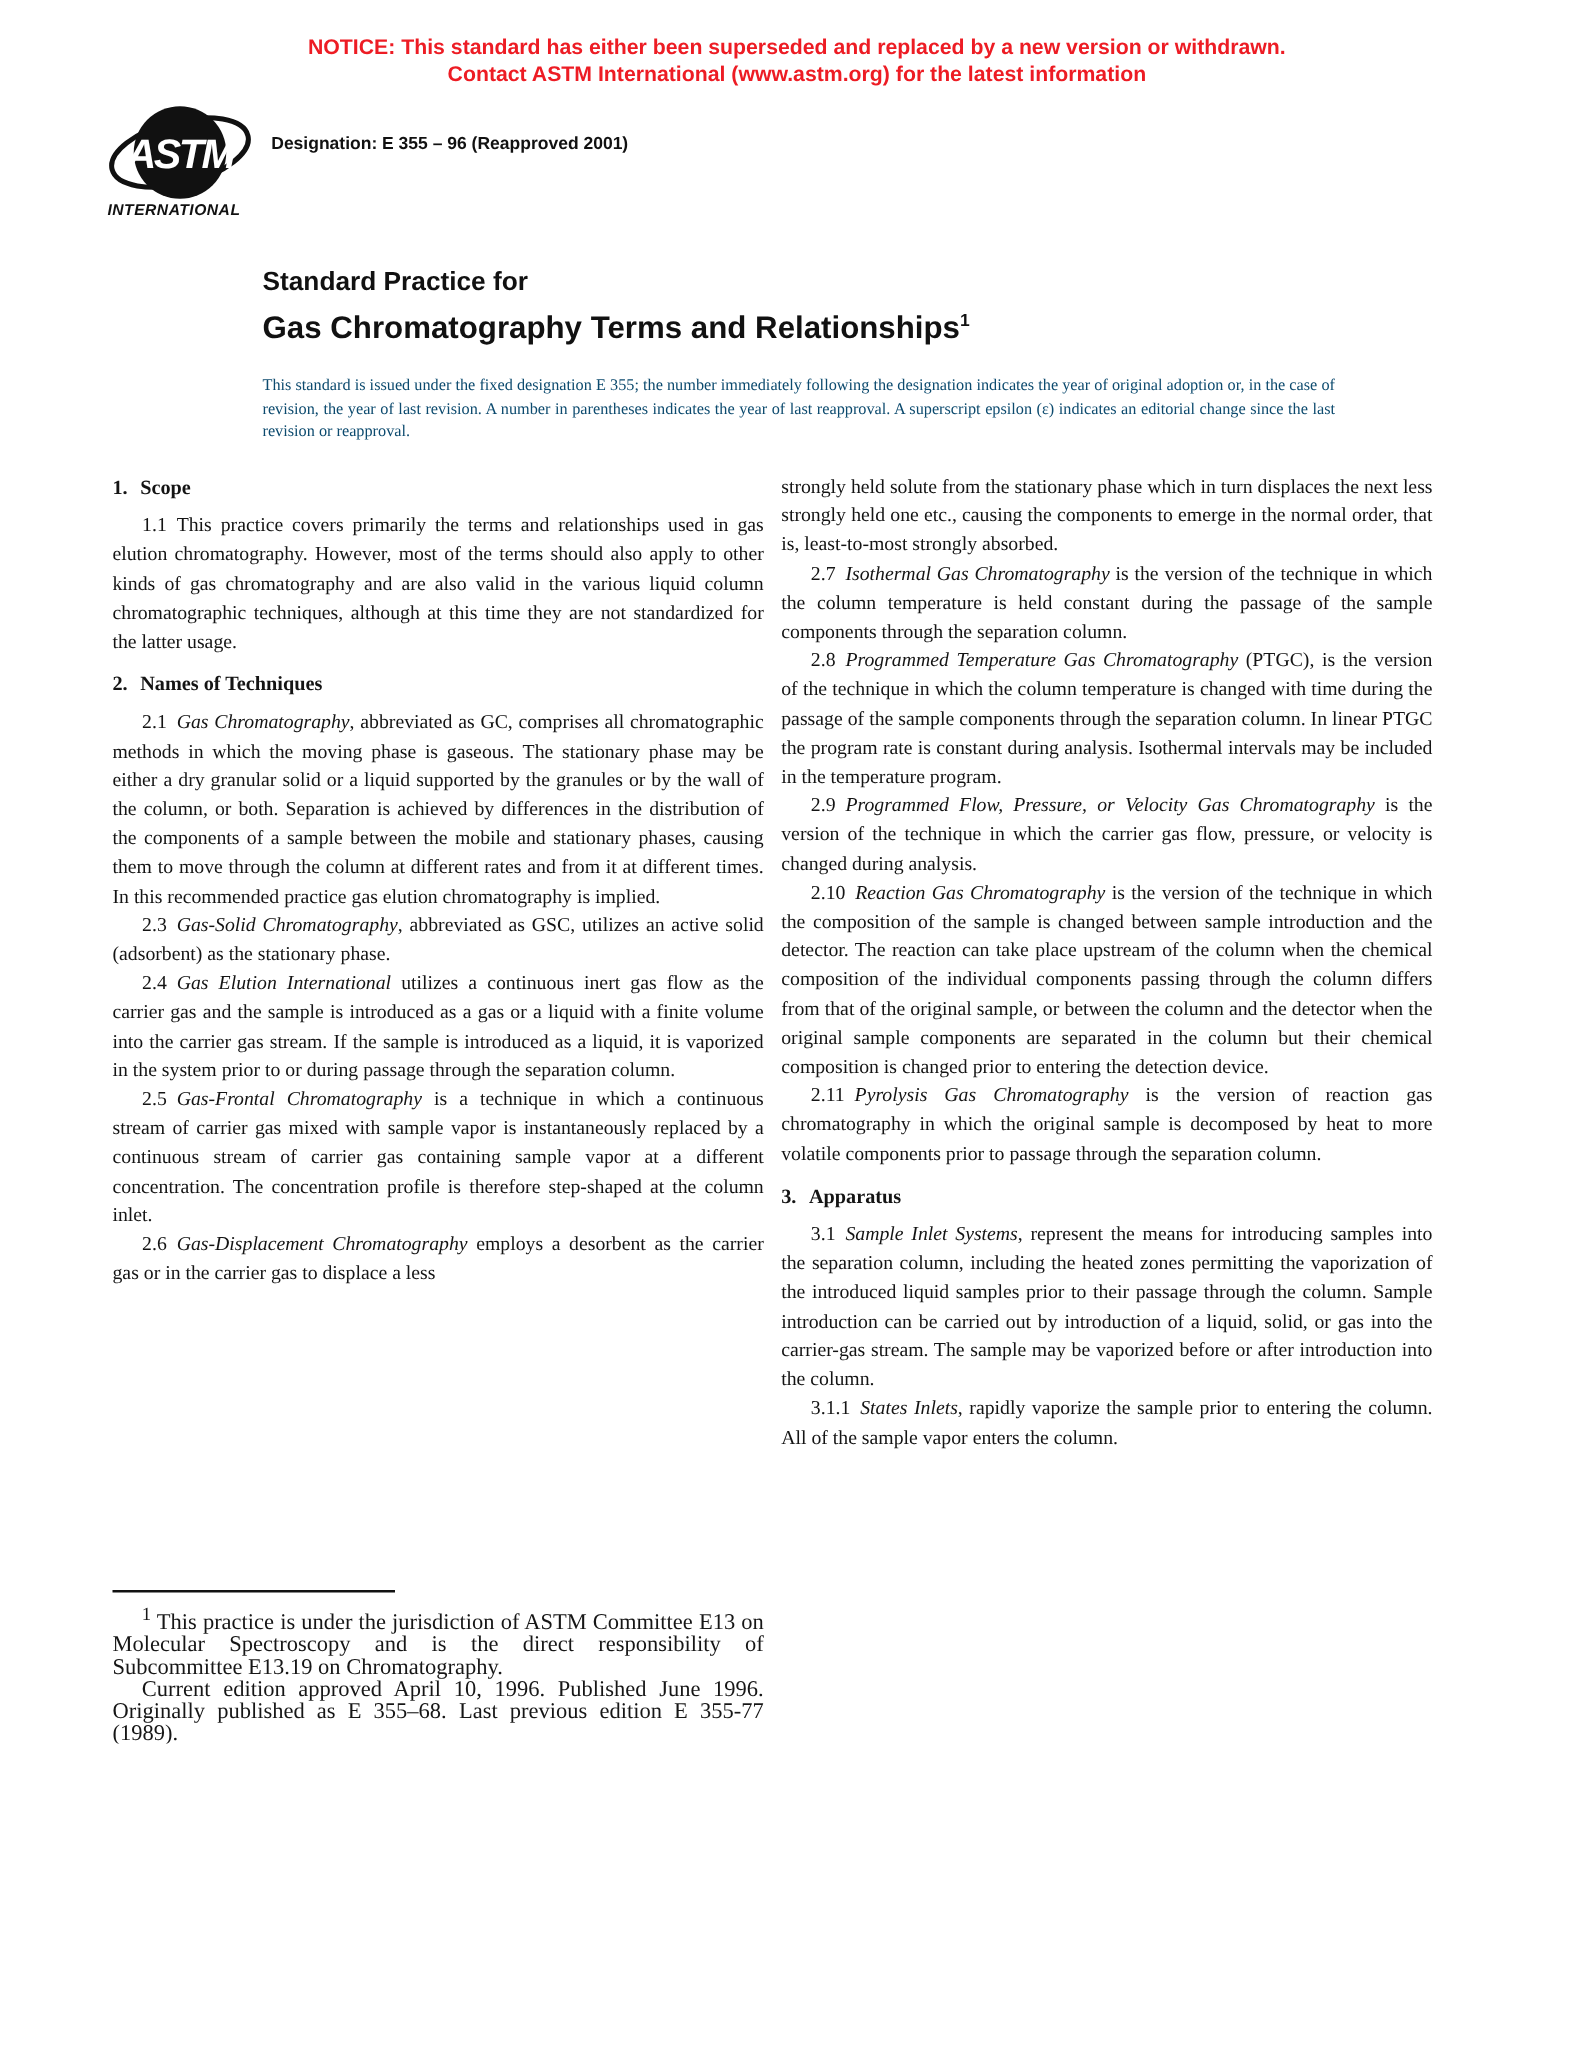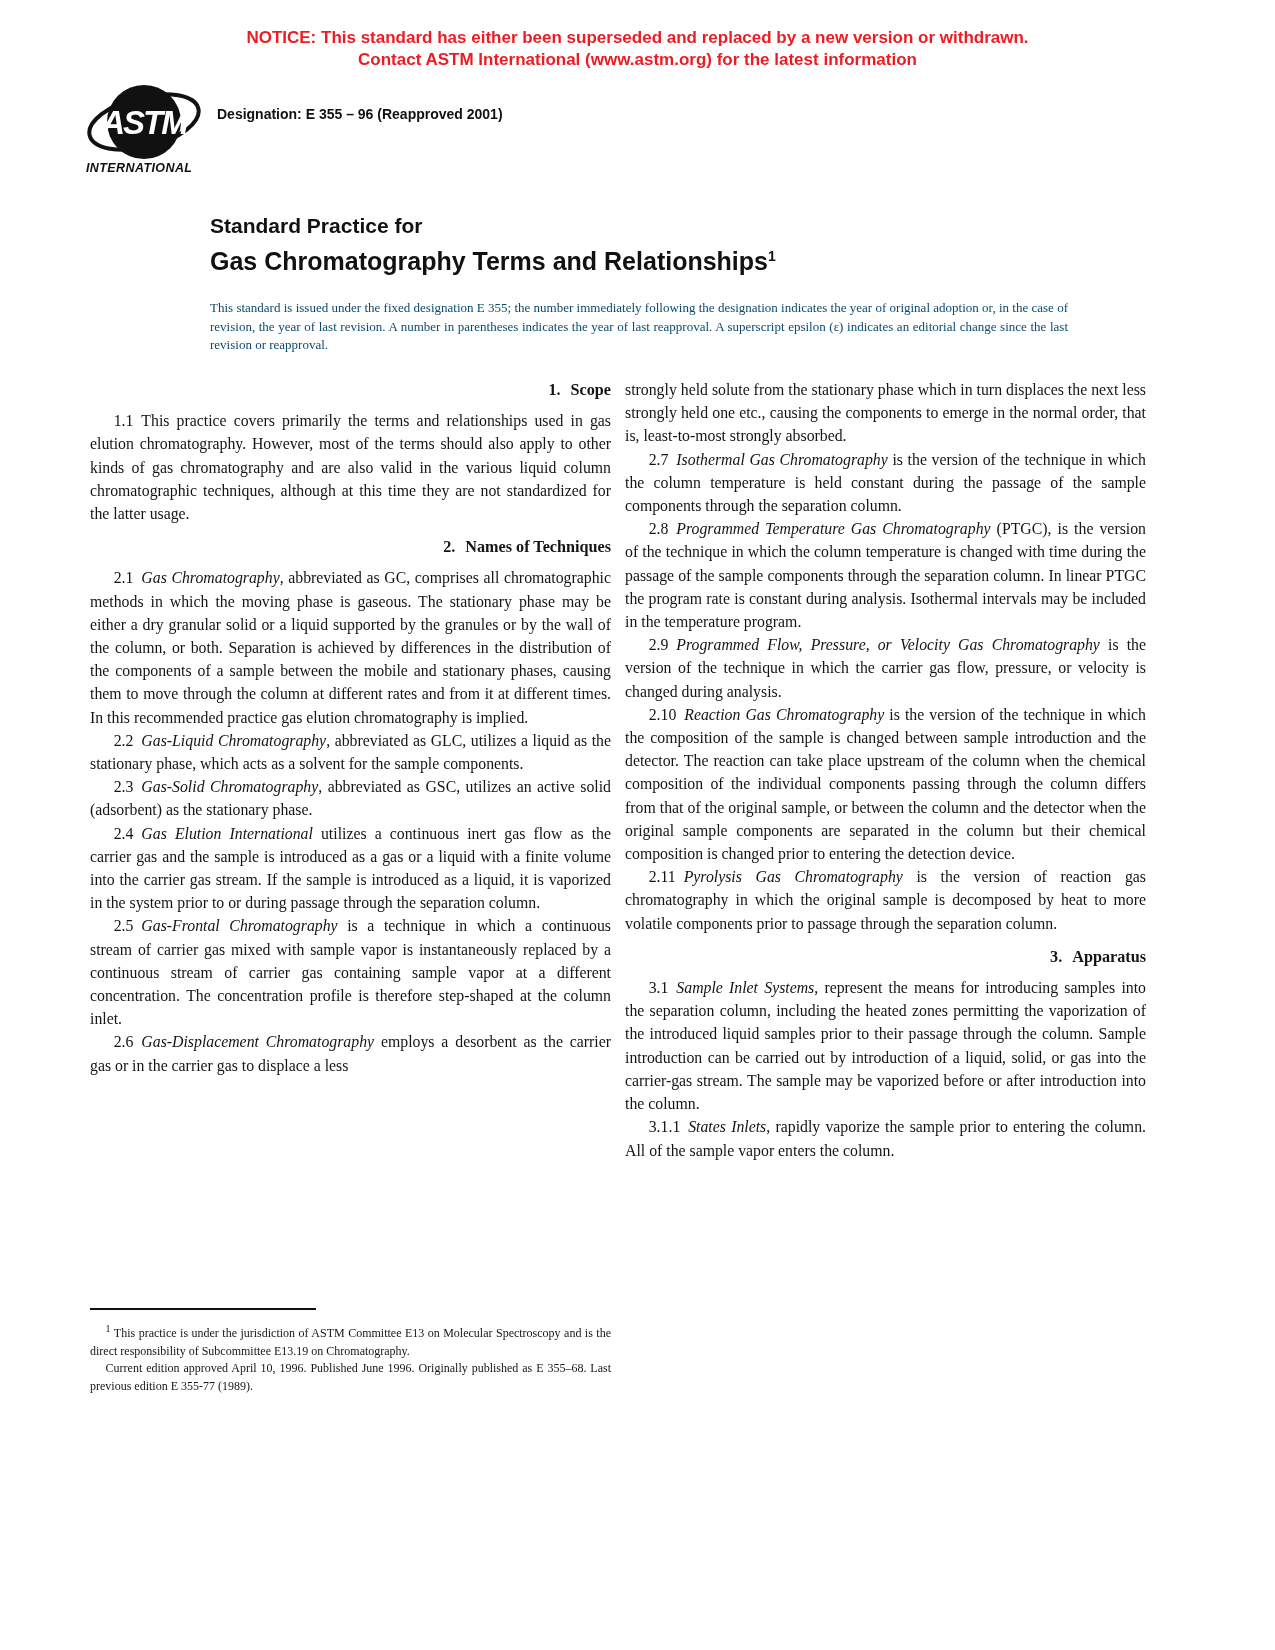--- a/index.html
+++ b/index.html
@@ -24,28 +24,28 @@
   .title-l2{font-size:25px;line-height:32px;}
   .title-l2 sup{font-size:14px;}
 
   .preamble{position:absolute;left:210px;top:299px;width:858px;
             font-size:13px;line-height:18.6px;text-align:justify;color:#0c4a6e;}
 
   .body-cols{position:absolute;left:90px;top:378px;width:1056px;display:flex;gap:14px;
              font-size:15.8px;line-height:23.2px;text-align:justify;color:#141414;}
   .col{width:521px;}
   .col-left{display:flex;flex-direction:column;height:1018px;}
-  .sec-heading{font-size:16.2px;font-weight:bold;margin:11px 0 7px 0;text-align:right;}
+  .sec-heading{font-size:16.2px;font-weight:bold;margin:11px 0 7px 0;text-align:left;}
   .sec-heading .h-num{margin-right:10px;}
   .sec-heading:first-child{margin-top:1px;}
   .para{margin:0;text-indent:1.5em;}
   .para.cont{text-indent:0;}
   .term{font-style:italic;}
 
-  .footnote{margin-top:auto;font-size:12px;line-height:17.8px;text-align:justify;color:#161616;}
+  .footnote{margin-top:auto;font-size:18px;line-height:17.8px;text-align:justify;color:#161616;}
   .fn-rule{width:226px;height:2px;background:#111;margin:0 0 10px 0;}
   .fn-p{margin:0;text-indent:1.3em;}
 
   .footer-copyright{position:absolute;left:88px;top:1496px;
                     font-family:"Liberation Sans",sans-serif;font-size:11.5px;color:#222;}
   .page-num{position:absolute;top:1575px;left:0;width:100%;text-align:center;
             font-size:14.5px;color:#111;}
 </style>
 </head>
 <body>
@@ -75,21 +75,20 @@
 
   <div class="preamble">This standard is issued under the fixed designation E 355; the number immediately following the designation indicates the year of original adoption or, in the case of revision, the year of last revision. A number in parentheses indicates the year of last reapproval. A superscript epsilon (ε) indicates an editorial change since the last revision or reapproval.</div>
 
   <div class="body-cols">
     <div class="col col-left">
       <div class="col-blocks" id="col-left-blocks">
           <h3 class="sec-heading"><span class="h-num">1.</span><span>Scope</span></h3>
           <p class="para"><span>1.1 </span><span>This practice covers primarily the terms and relationships used in gas elution chromatography. However, most of the terms should also apply to other kinds of gas chromatography and are also valid in the various liquid column chromatographic techniques, although at this time they are not standardized for the latter usage.</span></p>
           <h3 class="sec-heading"><span class="h-num">2.</span><span>Names of Techniques</span></h3>
           <p class="para"><span>2.1 </span><span class="term">Gas Chromatography</span><span>, abbreviated as GC, comprises all chromatographic methods in which the moving phase is gaseous. The stationary phase may be either a dry granular solid or a liquid supported by the granules or by the wall of the column, or both. Separation is achieved by differences in the distribution of the components of a sample between the mobile and stationary phases, causing them to move through the column at different rates and from it at different times. In this recommended practice gas elution chromatography is implied.</span></p>
-          <p class="para"><span>2.2 </span><span class="term">Gas-Liquid Chromatography</span><span>, abbreviated as GLC, utilizes a liquid as the stationary phase, which acts as a solvent for the sample components.</span></p>
           <p class="para"><span>2.3 </span><span class="term">Gas-Solid Chromatography</span><span>, abbreviated as GSC, utilizes an active solid (adsorbent) as the stationary phase.</span></p>
           <p class="para"><span>2.4 </span><span class="term">Gas Elution International</span><span> utilizes a continuous inert gas flow as the carrier gas and the sample is introduced as a gas or a liquid with a finite volume into the carrier gas stream. If the sample is introduced as a liquid, it is vaporized in the system prior to or during passage through the separation column.</span></p>
           <p class="para"><span>2.5 </span><span class="term">Gas-Frontal Chromatography</span><span> is a technique in which a continuous stream of carrier gas mixed with sample vapor is instantaneously replaced by a continuous stream of carrier gas containing sample vapor at a different concentration. The concentration profile is therefore step-shaped at the column inlet.</span></p>
           <p class="para"><span>2.6 </span><span class="term">Gas-Displacement Chromatography</span><span> employs a desorbent as the carrier gas or in the carrier gas to displace a less</span></p>
         </div>
       <div class="footnote">
         <div class="fn-rule"></div>
         <p class="fn-p"><sup>1</sup> <span>This practice is under the jurisdiction of ASTM Committee E13 on Molecular Spectroscopy and is the direct responsibility of Subcommittee E13.19 on Chromatography.</span></p>
         <p class="fn-p">Current edition approved April 10, 1996. Published June 1996. Originally published as E 355–68. Last previous edition E 355-77 (1989).</p>
       </div>

